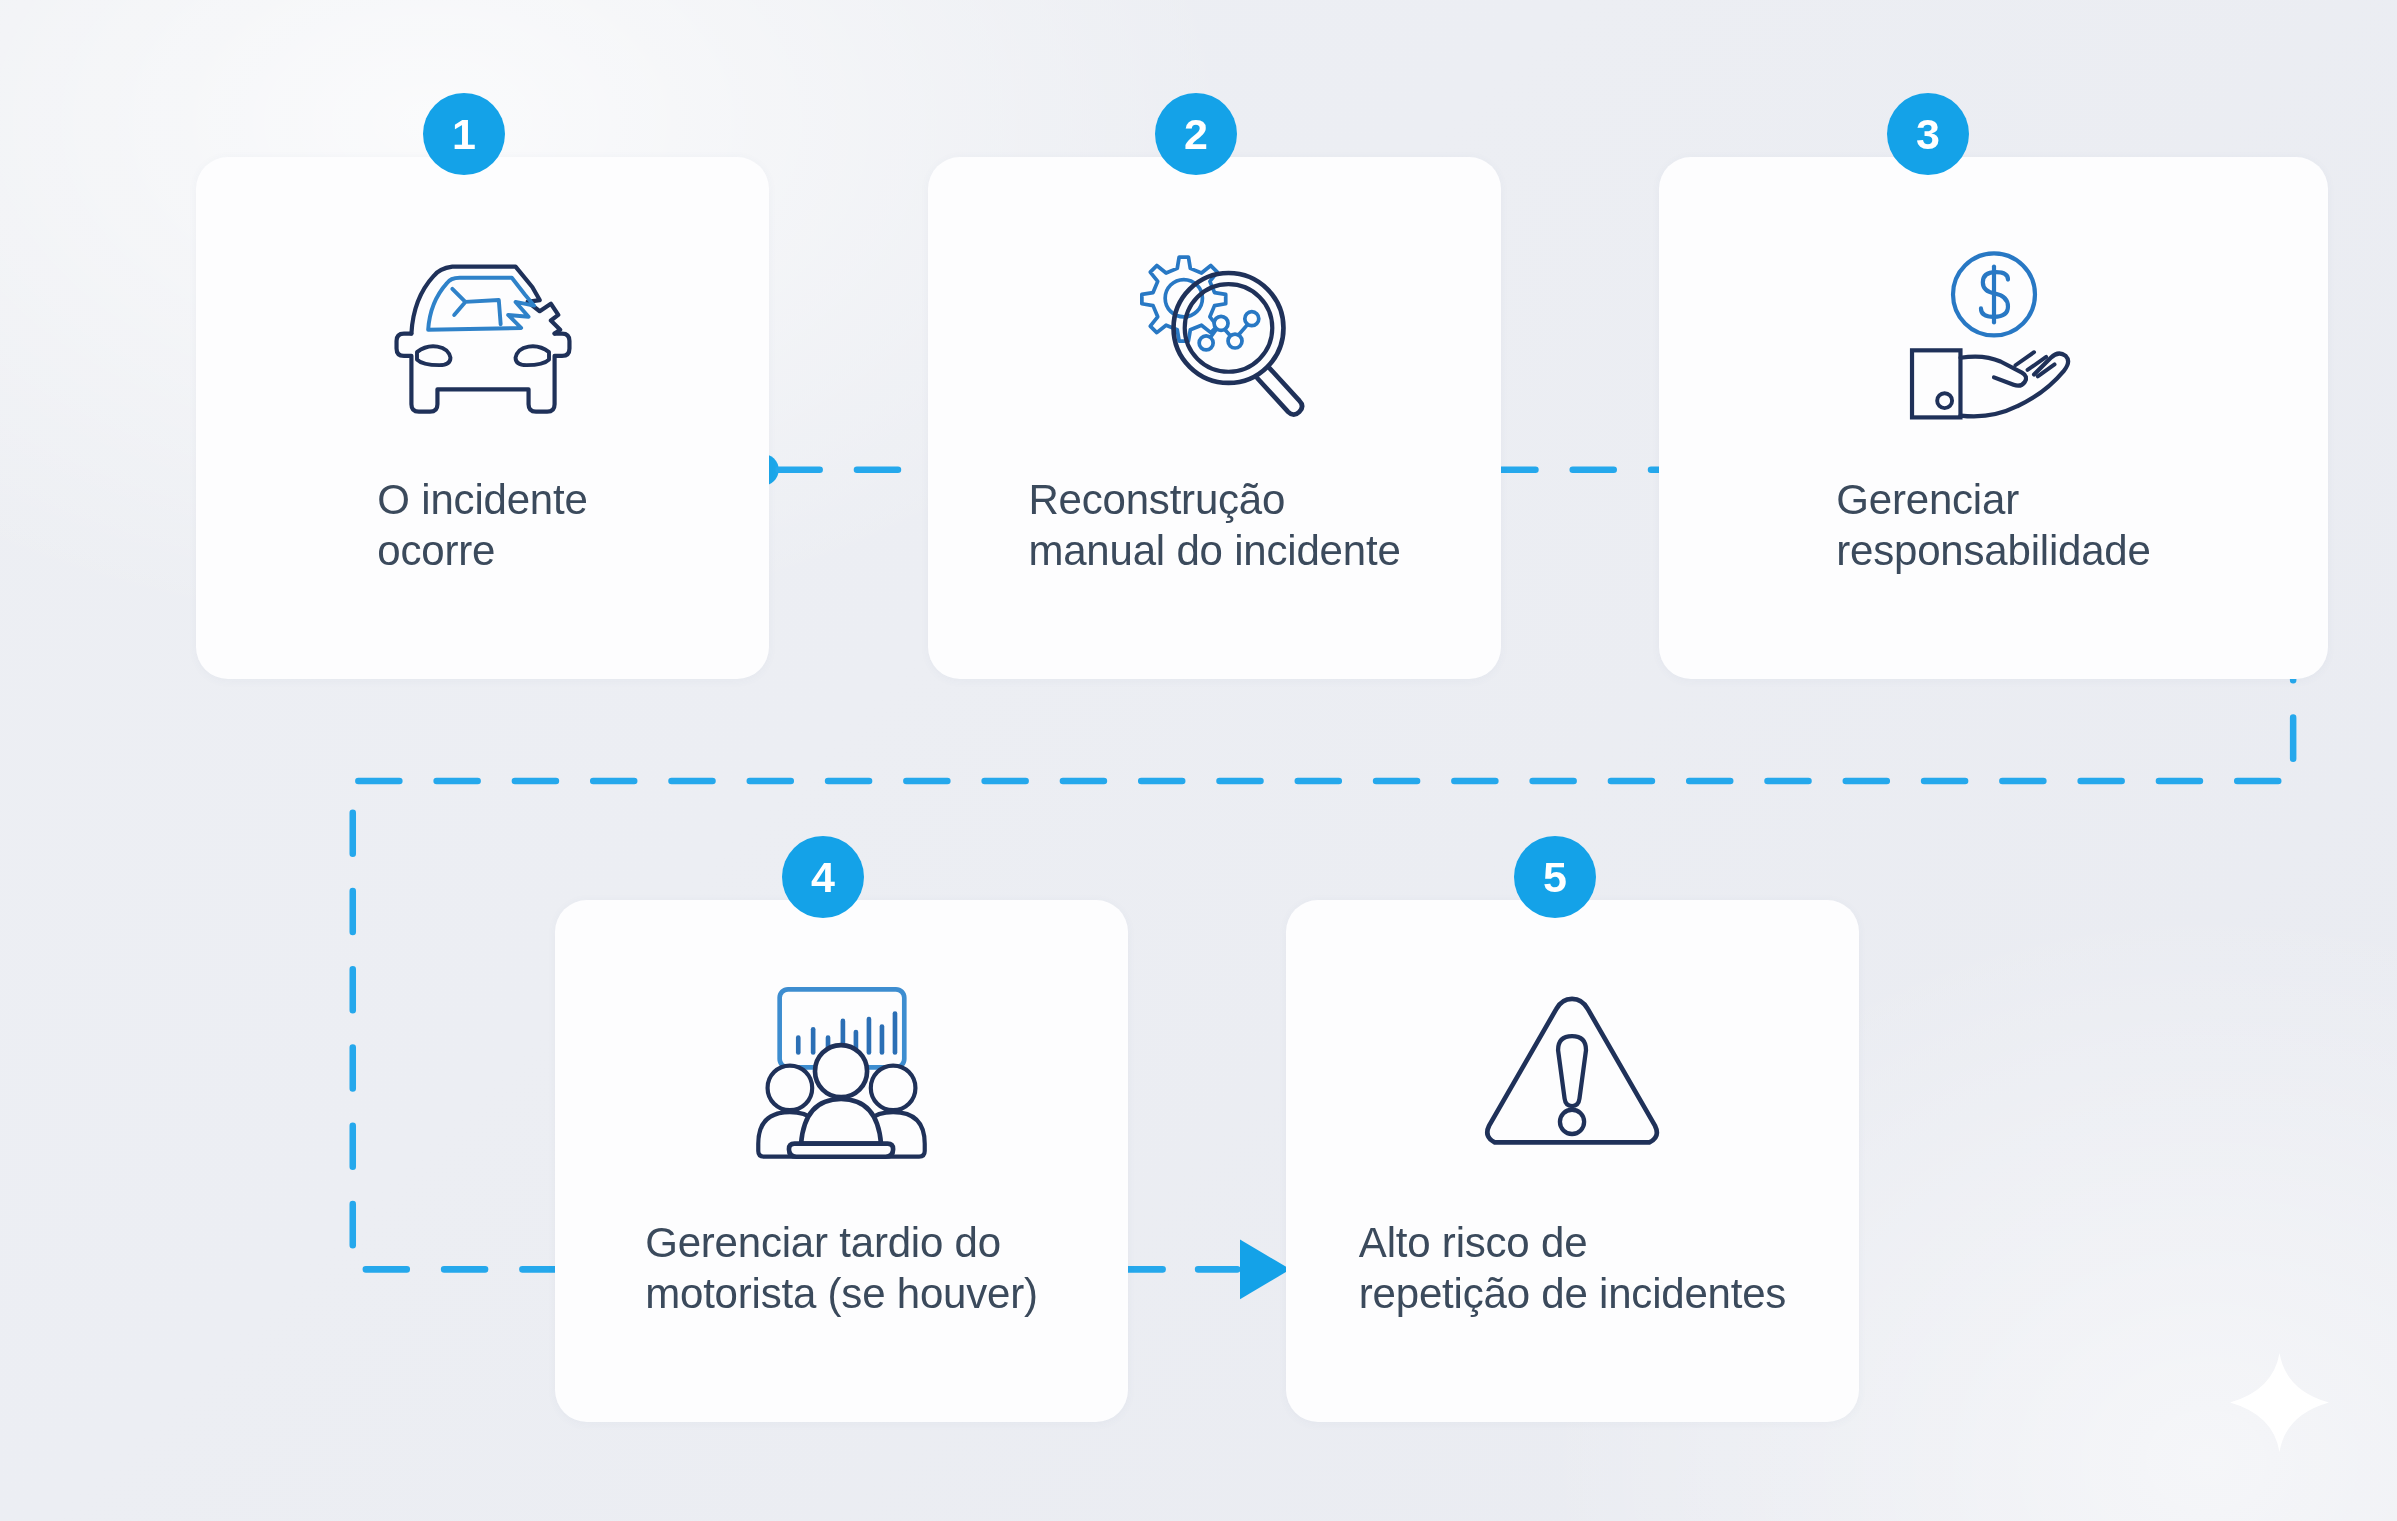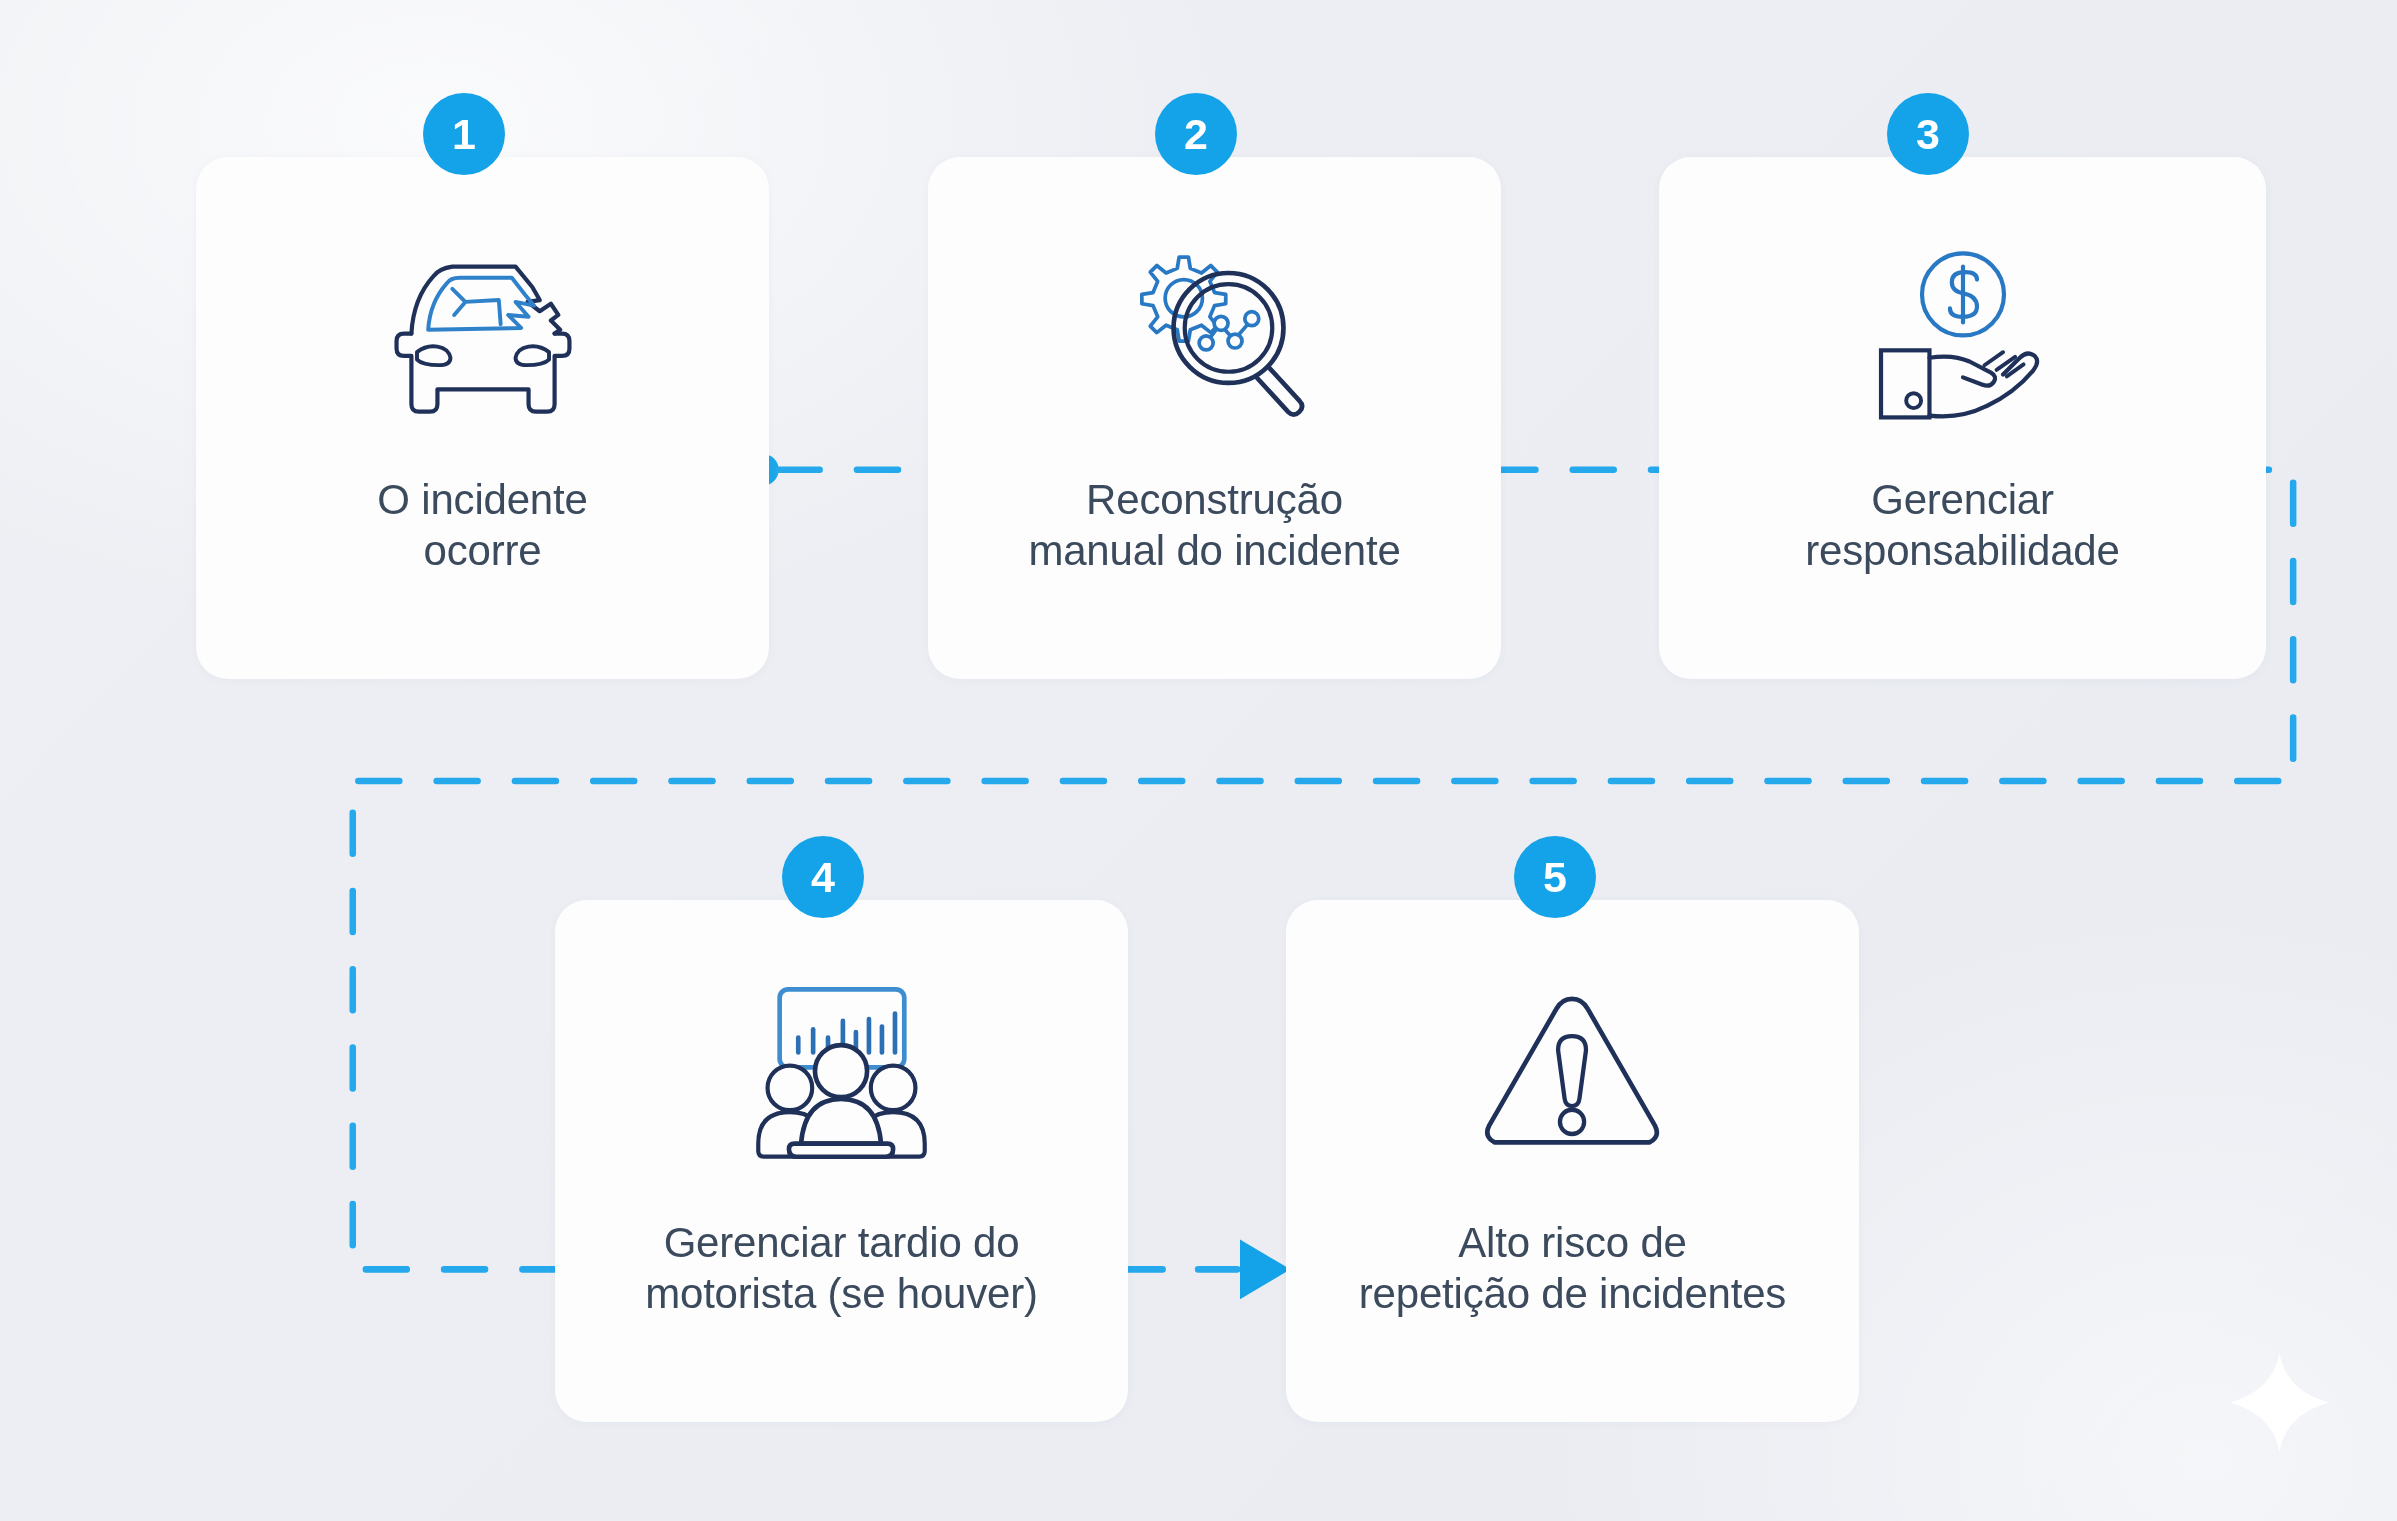--- a/index.html
+++ b/index.html
@@ -53,21 +53,21 @@
   }
 
   .card-icon {
     display: flex;
     align-items: center;
     justify-content: center;
   }
 
   .card-label {
     color: #3b4a5c;
-    text-align: center;
+    text-align: left;
     font-size: 42px;
     line-height: 1.22;
     font-weight: 400;
     letter-spacing: -0.2px;
     white-space: pre-line;
     padding: 0 17px;
   }
 
   
   .badge {
@@ -83,21 +83,21 @@
     font-size: 43px;
     font-weight: 700;
     line-height: 1;
     letter-spacing: 0px;
     z-index: 5;
   }
 
   
   #card-1 { left: 196px;  top: 157px;  width: 573px;  height: 522px; }
   #card-2 { left: 928px;  top: 157px;  width: 573px;  height: 522px; }
-  #card-3 { left: 1659px; top: 157px;  width: 607px;  height: 522px; }
+  #card-3 { left: 1659px; top: 157px;  width: 669px;  height: 522px; }
   #card-4 { left: 555px;  top: 900px;  width: 573px;  height: 522px; }
   #card-5 { left: 1286px; top: 900px;  width: 573px;  height: 522px; }
 
   #card-1 .card-icon,
   #card-2 .card-icon,
   #card-3 .card-icon { height: 317px; padding-top: 37px; }
   #card-4 .card-icon,
   #card-5 .card-icon { height: 317px; padding-top: 28px; }
 
   #badge-1 { left: 423px;  top: 93px; }

